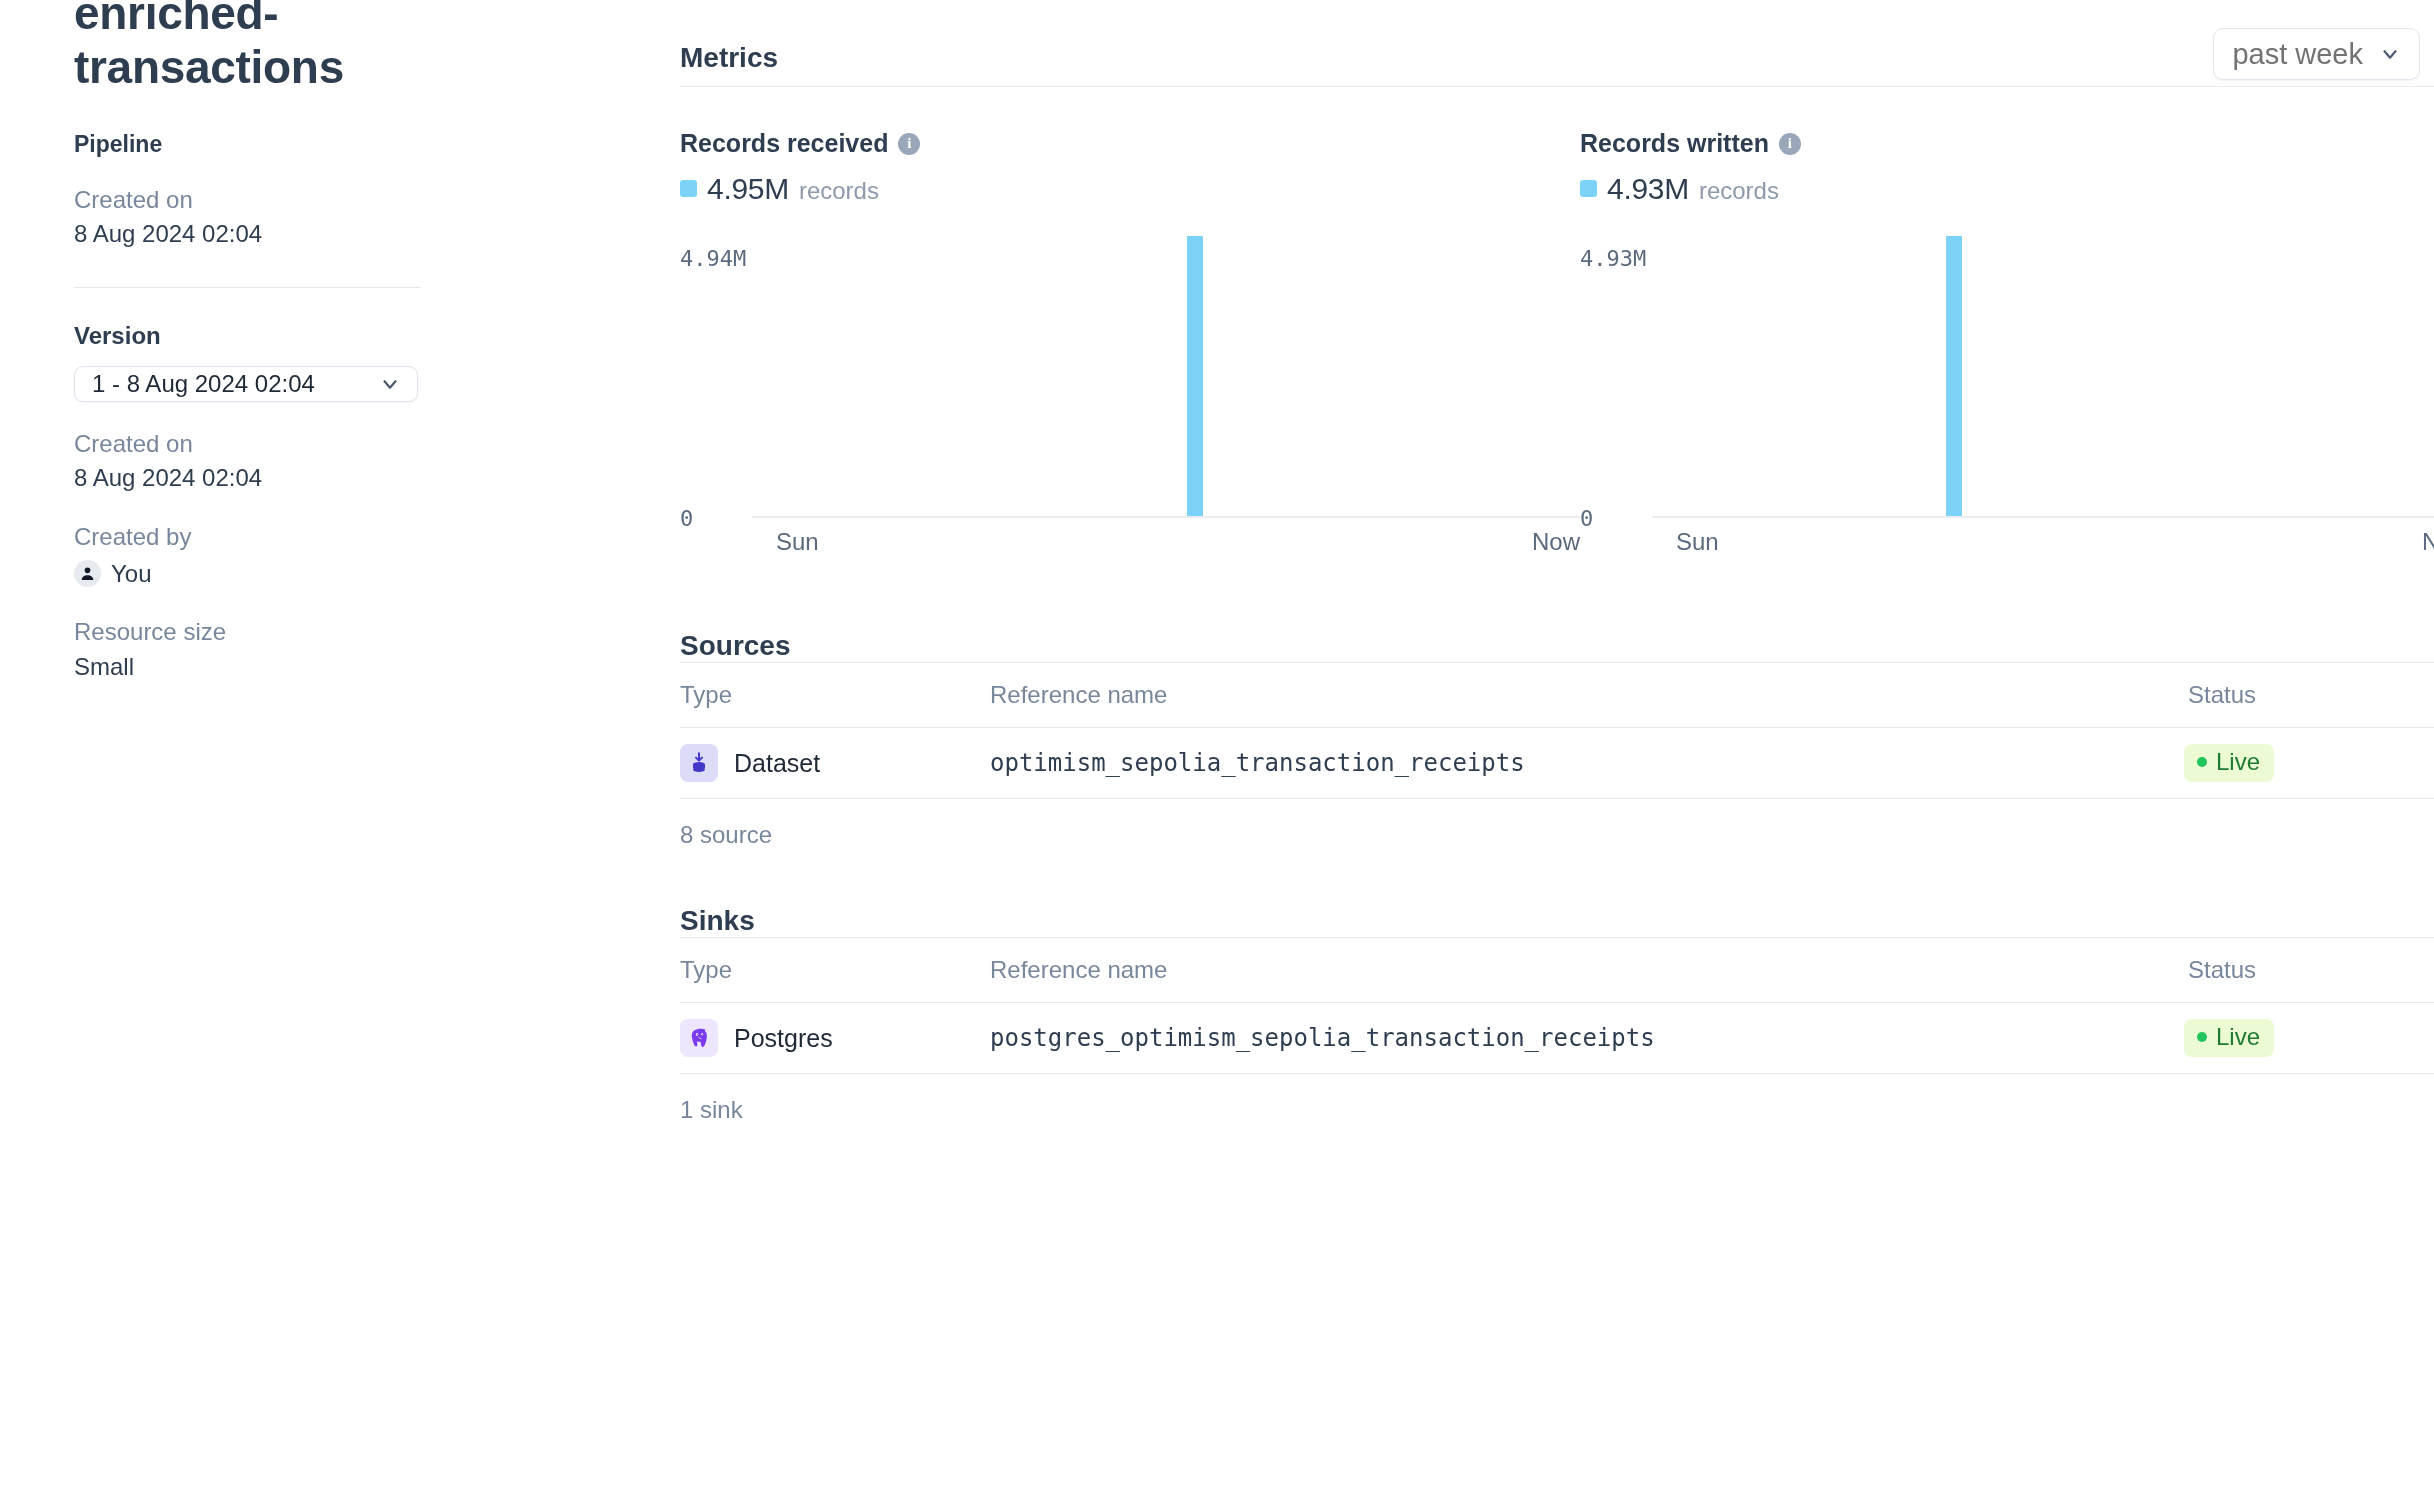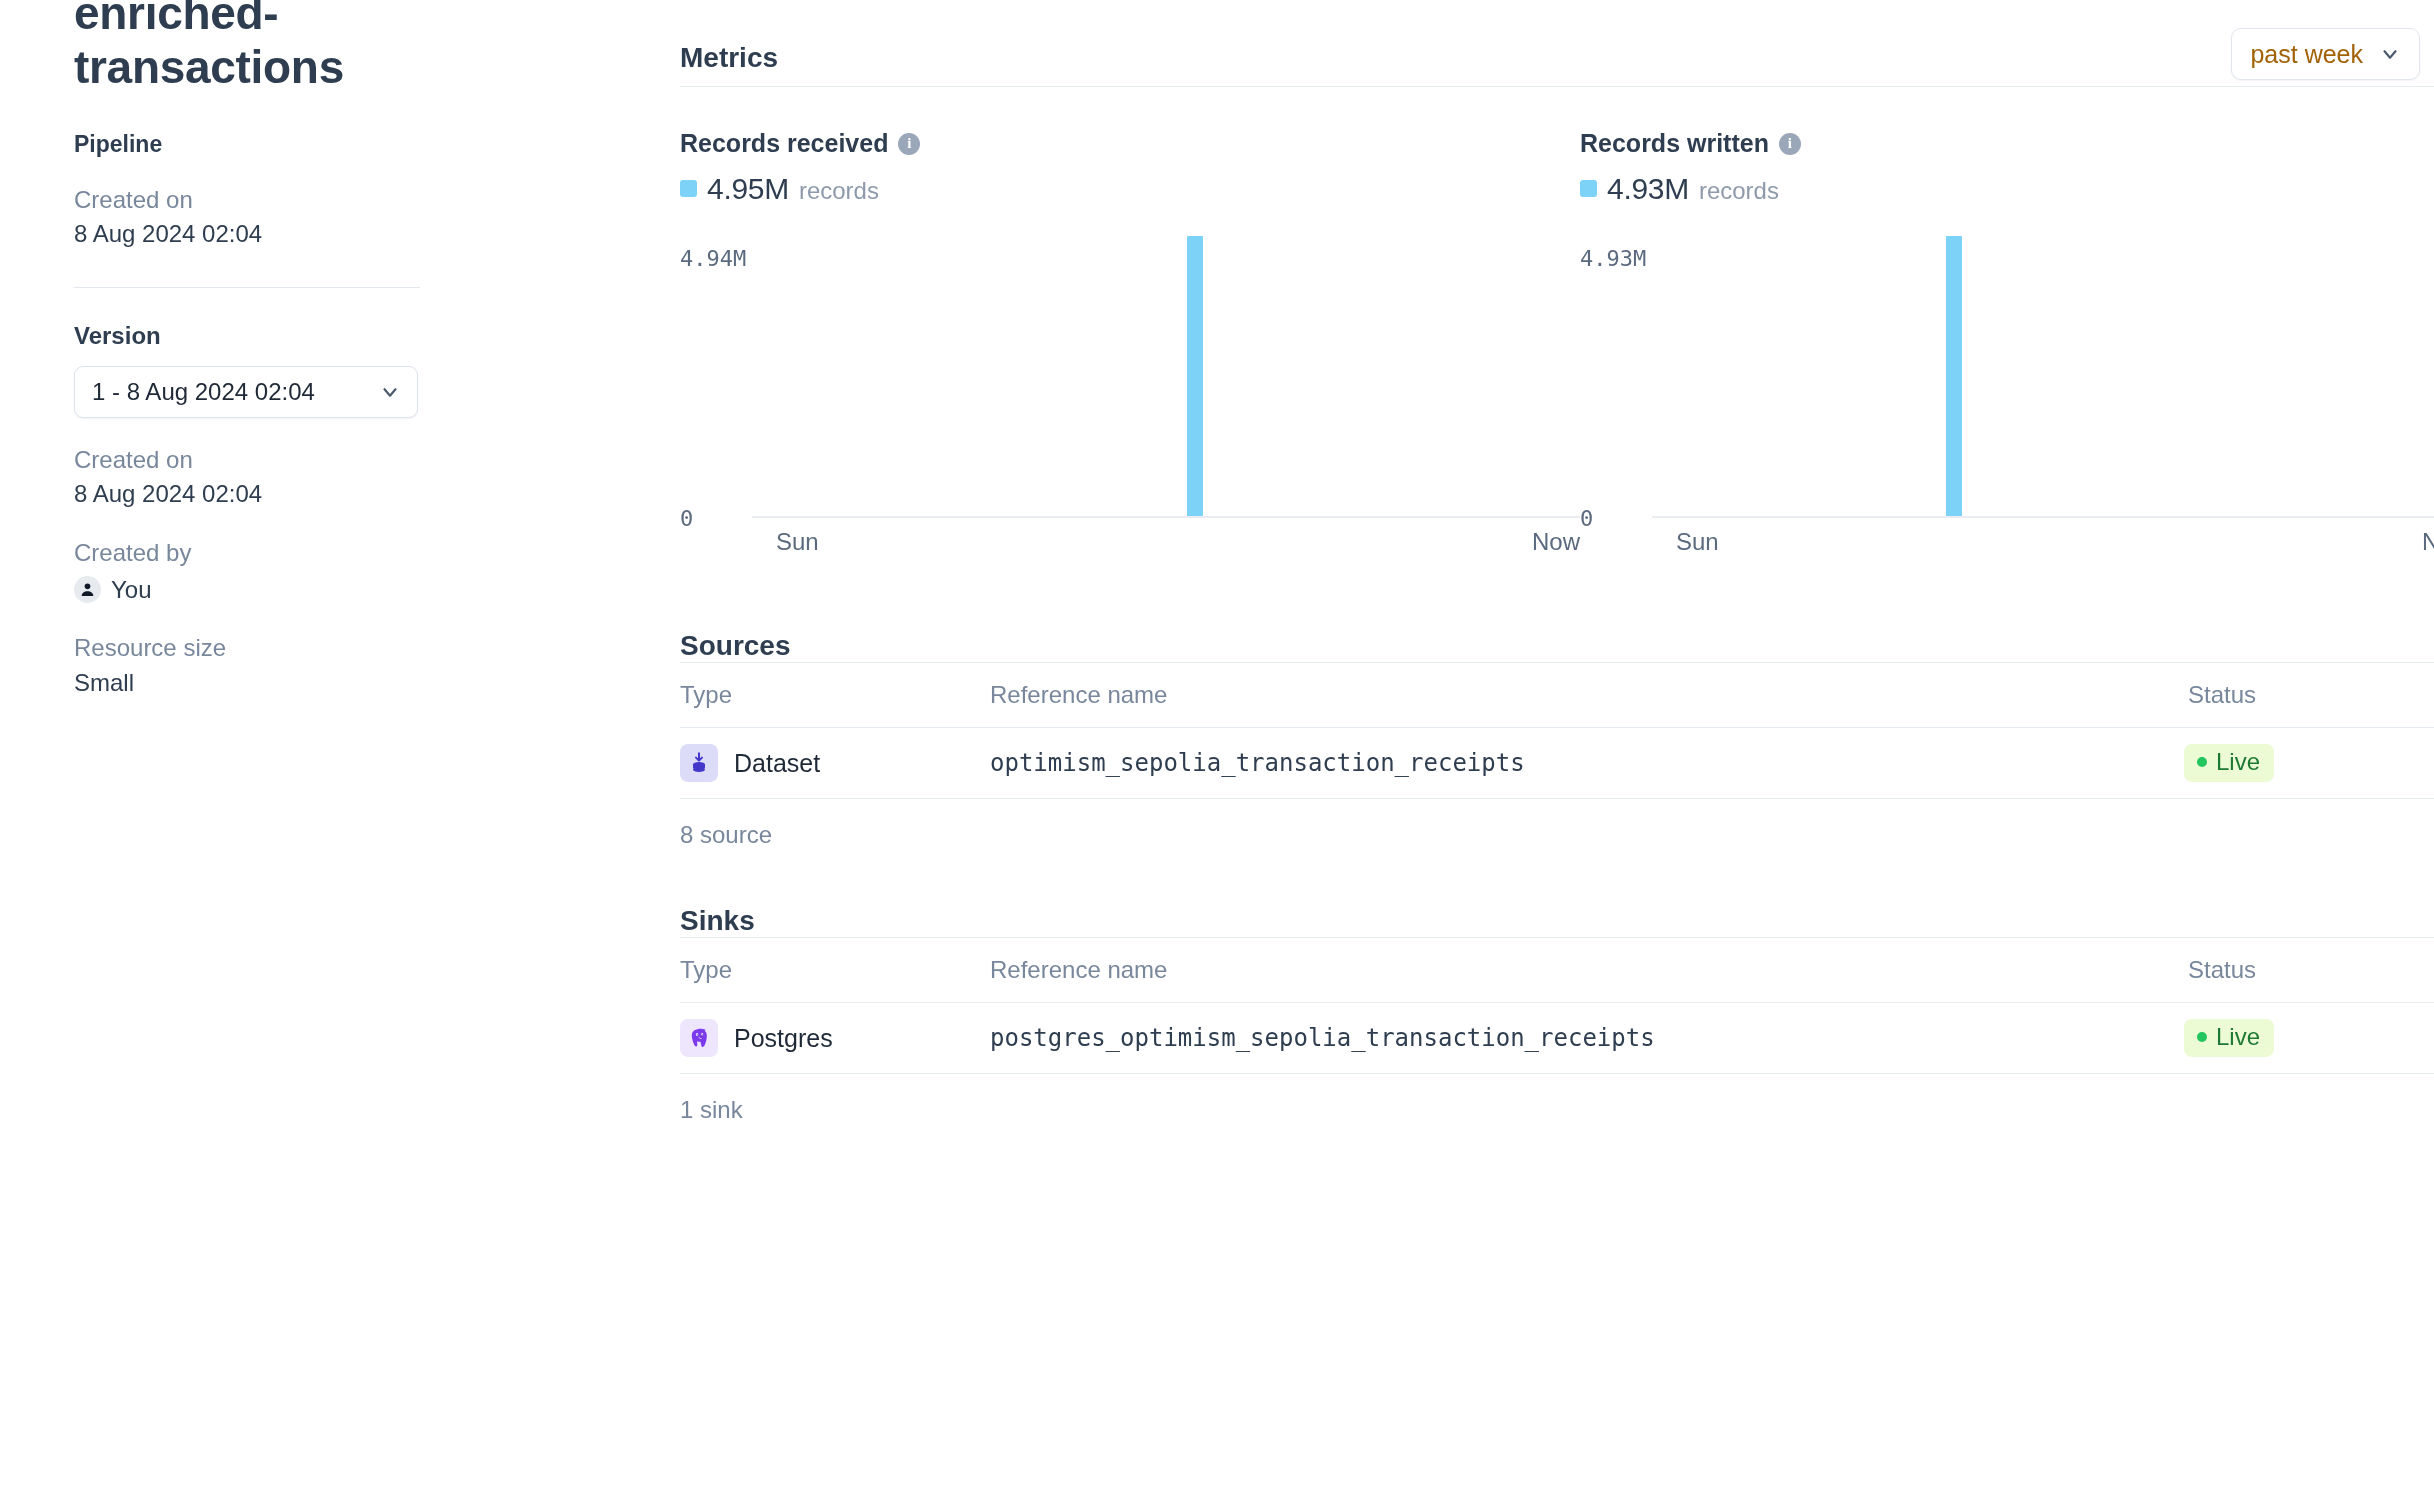--- a/index.html
+++ b/index.html
@@ -61,21 +61,21 @@
   }
   .version-head {
     margin-top: 34px;
     font-size: 24px;
     font-weight: 700;
     color: #2e3d4f;
   }
   .select-box {
     margin-top: 16px;
     width: 344px;
-    height: 52px;
+    height: 36px;
     border: 1px solid #dde3ec;
     border-radius: 9px;
     background: #fff;
     box-shadow: 0 1px 2px rgba(16,24,40,0.05);
     display: flex;
     align-items: center;
     justify-content: space-between;
     padding: 0 16px 0 17px;
     cursor: pointer;
   }
@@ -127,21 +127,21 @@
     border-radius: 10px;
     background: #fff;
     box-shadow: 0 1px 2px rgba(16,24,40,0.05);
     display: flex;
     align-items: center;
     gap: 16px;
     padding: 0 18px;
     cursor: pointer;
     white-space: nowrap;
   }
-  .range-select .sel-text { font-size: 25px; color: #a16207; }
+  .range-select .sel-text { font-size: 29px; color: #737373; }
 
   .metrics-rule {
     margin-top: 14px;
     height: 1px;
     background: #e6ebf2;
     width: 100%;
   }
 
   .charts {
     display: flex;

